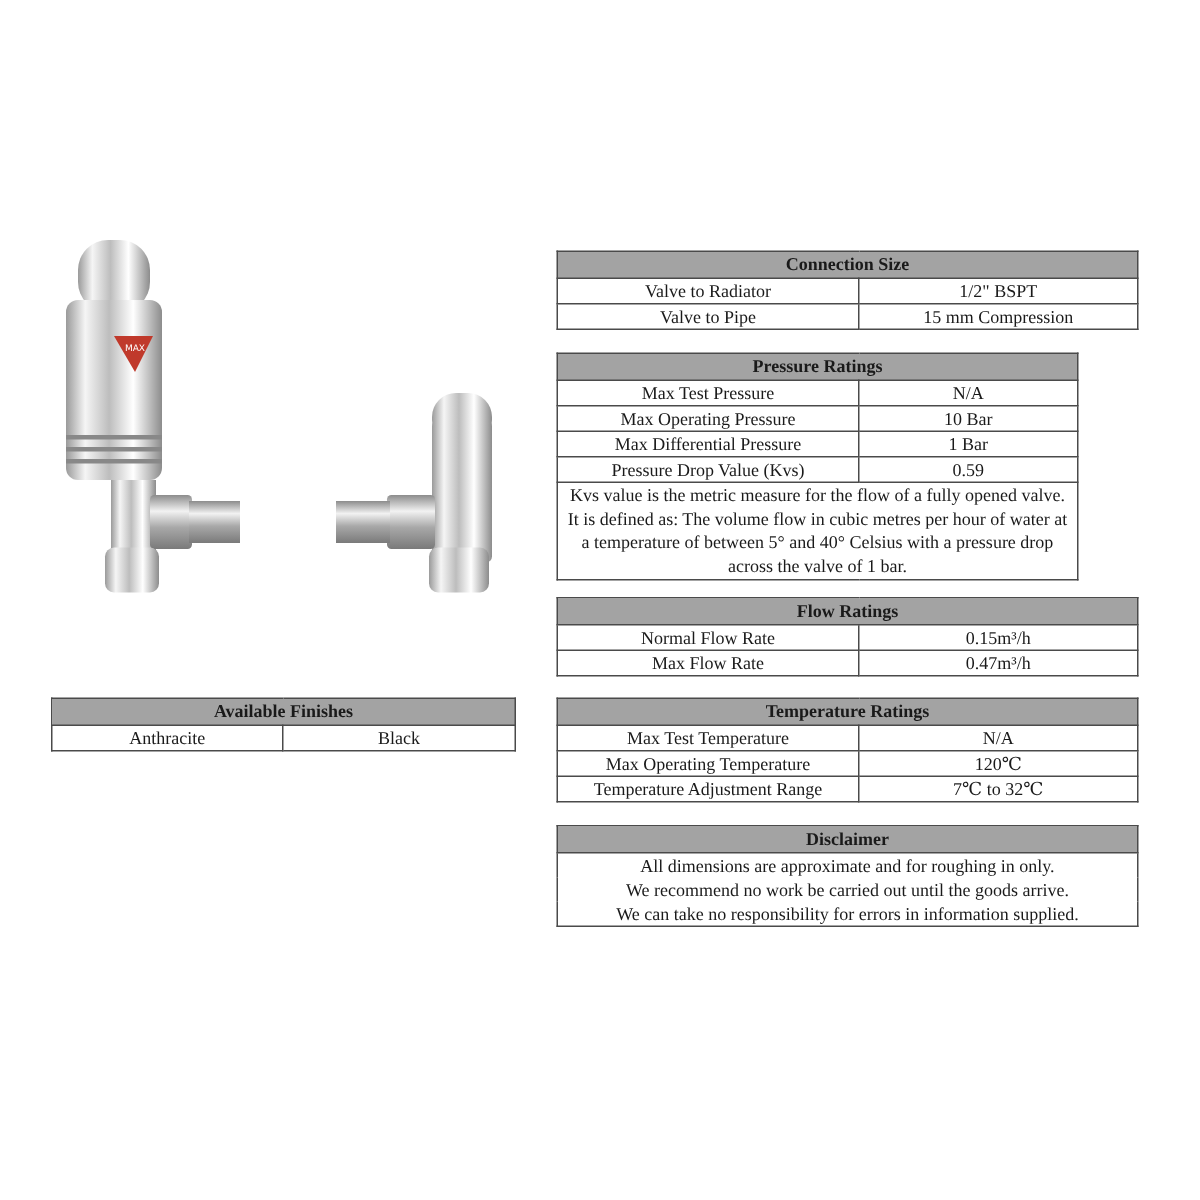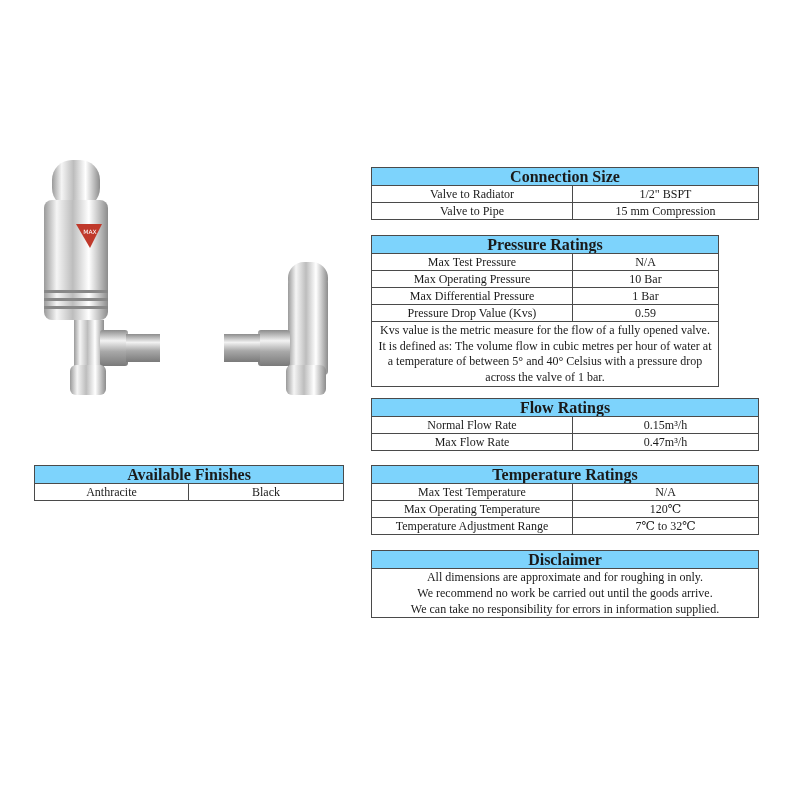--- a/index.html
+++ b/index.html
@@ -3,21 +3,21 @@
   <meta charset="utf-8">
   <style>
     html, body { margin: 0; padding: 0; background: #ffffff; }
     body { width: 800px; height: 800px; position: relative; overflow: hidden;
            font-family: "Liberation Serif", "DejaVu Serif", serif; color: #1a1a1a; }
 
     .spec-table { position: absolute; border-collapse: collapse; border: 1.5px solid #4a4a4a;
                   font-size: 12px; table-layout: fixed; }
     .spec-table td, .spec-table th { border: 1px solid #4a4a4a; padding: 0; height: 16px;
                   line-height: 15px; text-align: center; white-space: nowrap; overflow: hidden; }
-    .spec-table th { background: #7dd3fc; font-weight: bold; font-size: 16px; height: 17px; }
+    .spec-table th { background: #a3a3a3; font-weight: bold; font-size: 12px; height: 17px; }
     .spec-table td.note { white-space: normal; line-height: 15.5px; padding: 1px 3px; }
 
     #tbl-connection { left: 371px; top: 167px; width: 388px; }
     #tbl-pressure   { left: 371px; top: 235px; width: 348px; }
     #tbl-flow       { left: 371px; top: 398px; width: 388px; padding-left: 40px; }
     #tbl-temp       { left: 371px; top: 465px; width: 388px; }
     #tbl-disclaimer { left: 371px; top: 550px; width: 388px; }
     #tbl-finishes   { left: 34px;  top: 465px; width: 310px; }
 
     .col-l-right { width: 201px; }

